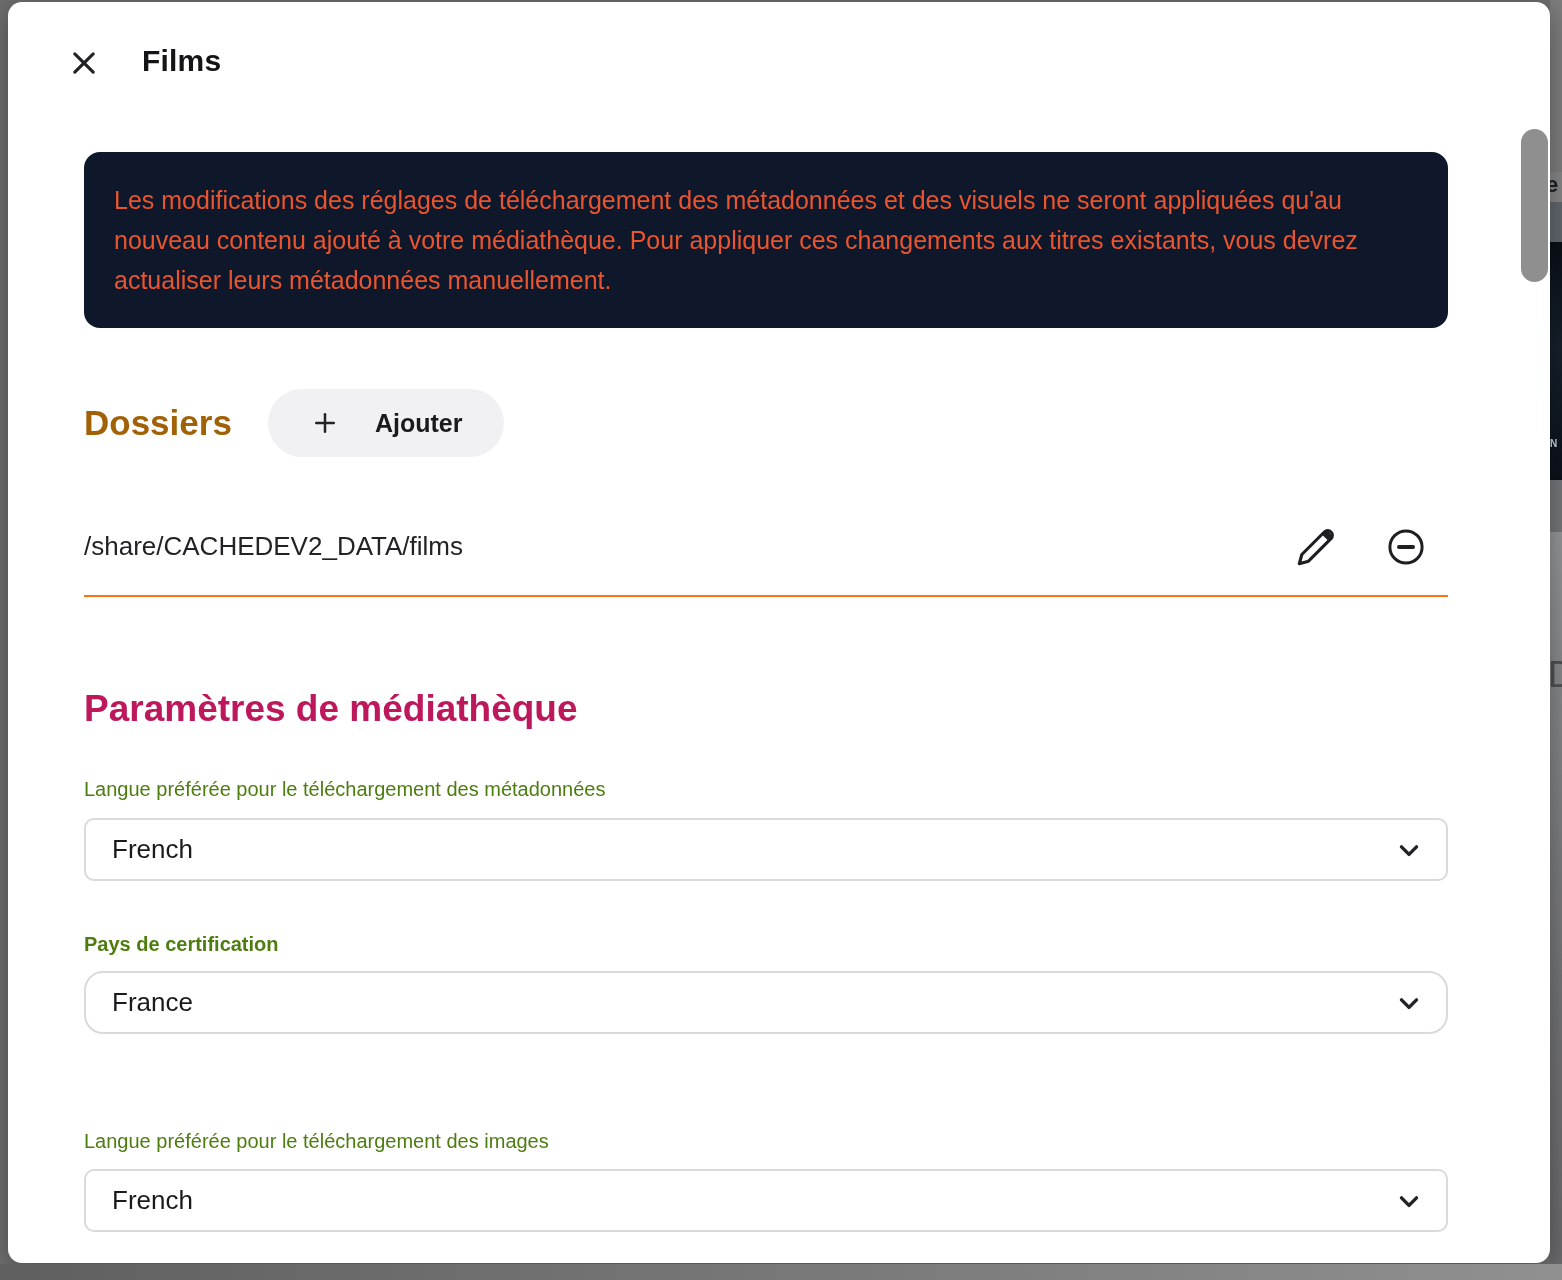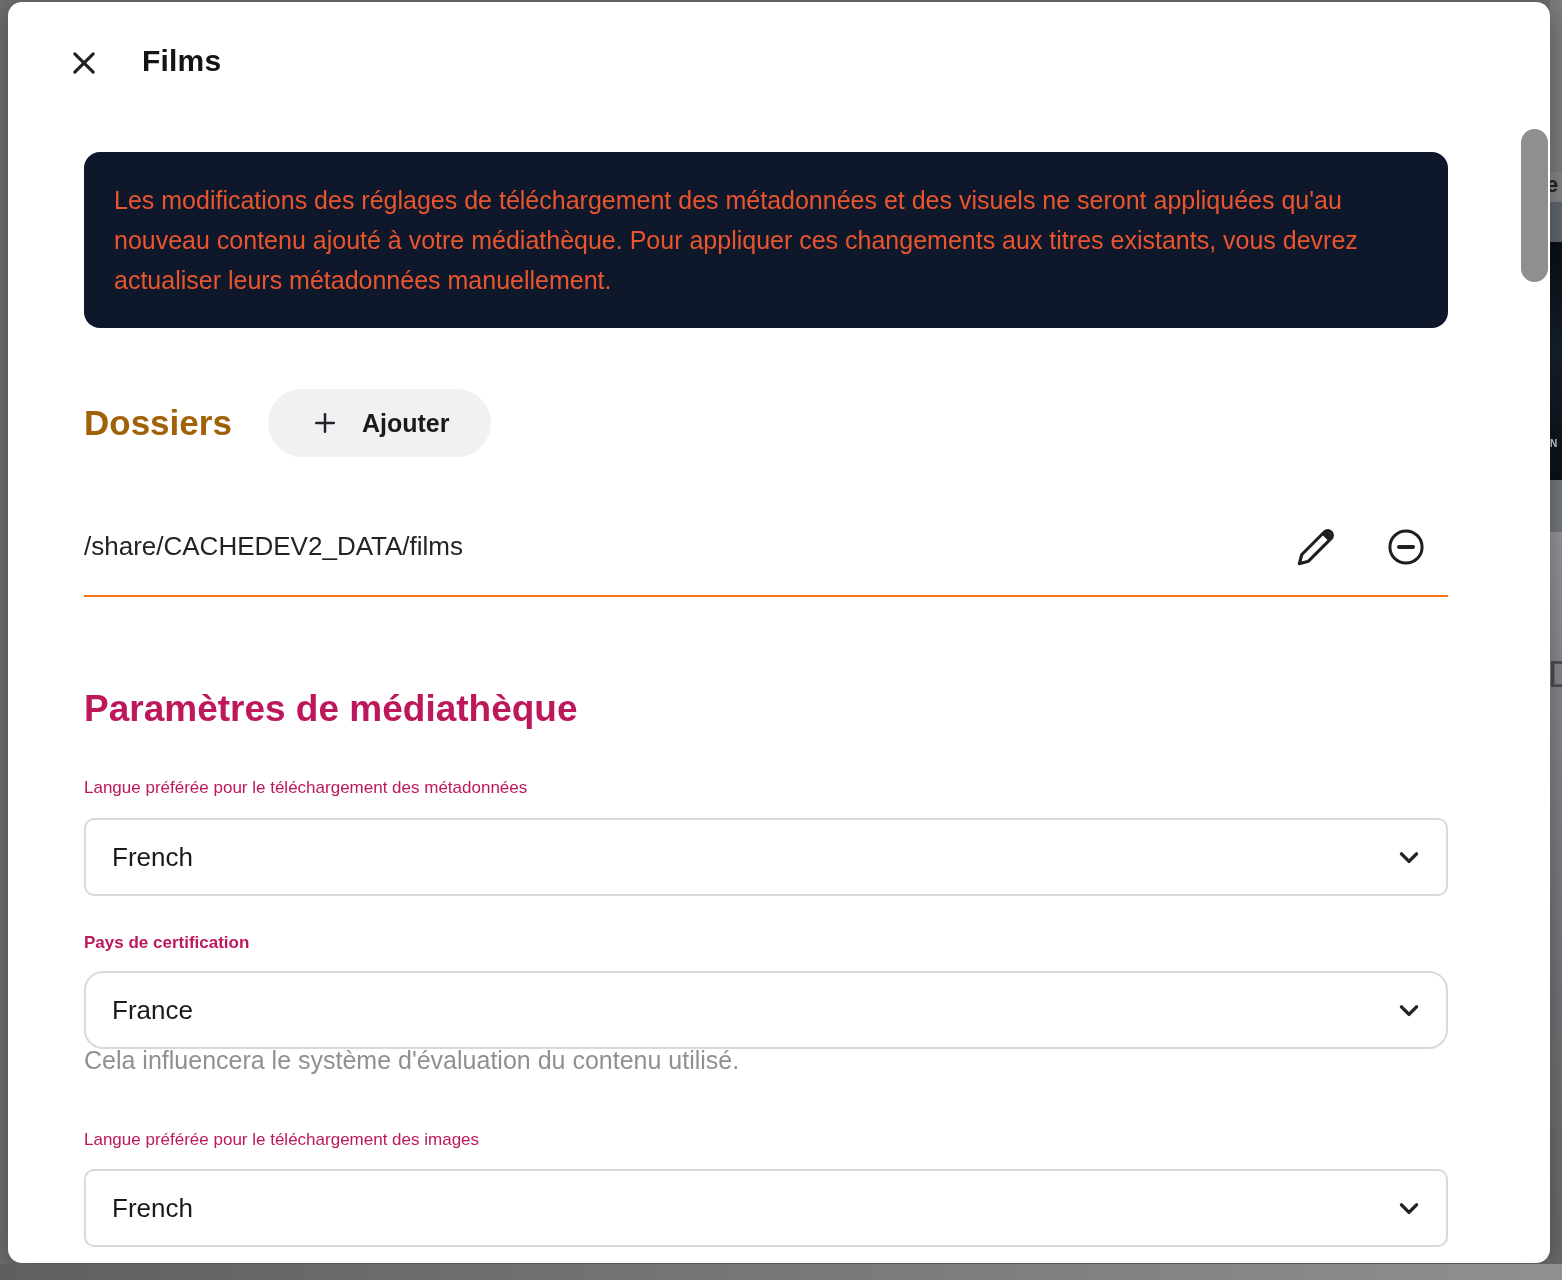--- a/index.html
+++ b/index.html
@@ -43,48 +43,48 @@
   .warning {
     position:absolute; left:76px; top:150px; width:1364px;
     background:#0f172a; border-radius:16px;
     padding:28px 30px; 
     color:#e9552e; font-size:25px; line-height:40px;
   }
 
   .folders-row { position:absolute; left:76px; top:387px; display:flex; align-items:center; gap:36px; }
   .folders-heading { font-size:35px; font-weight:700; color:#a16207; }
   .add-btn {
-    display:flex; align-items:center; gap:22px;
+    display:flex; align-items:center; gap:35px;
     height:68px; padding:0 42px; border:none; cursor:pointer;
     border-radius:34px; background:#f1f1f4;
     font-family:"Liberation Sans", sans-serif;
     font-size:25px; font-weight:600; color:#1a1a1c;
   }
 
   .folder-row {
     position:absolute; left:76px; top:496px; width:1364px; height:99px;
     display:flex; align-items:center; justify-content:space-between;
     border-bottom:2px solid #f97316;
   }
   .folder-path { font-size:26px; color:#232326; }
   .folder-actions { display:flex; align-items:center; gap:46px; padding-right:20px; }
   .icon-btn { background:none; border:none; cursor:pointer; padding:0; width:44px; height:44px; display:flex; align-items:center; justify-content:center; }
 
   .section-heading {
     position:absolute; left:76px; top:686px;
     font-size:37px; font-weight:700; color:#be185d;
   }
 
-  .field-label { position:absolute; left:76px; font-size:17px; color:#be185d; }
+  .field-label { position:absolute; left:76px; font-size:20px; color:#4d7c0f; }
   .lbl-1 { top:776px; }
   .lbl-2 { top:931px;font-weight:bold; }
   .lbl-3 { top:1128px; }
 
   .select {
-    position:absolute; left:76px; width:1364px; height:78px;
+    position:absolute; left:76px; width:1364px; height:63px;
     border:2px solid #d9d9de; border-radius:10px; background:#fff;
     display:flex; align-items:center; padding:0 26px; cursor:pointer;
   }
   .sel-1 { top:816px; }
   .sel-2 { top:969px;border-radius:19px; }
   .sel-3 { top:1167px; }
   .select .value { font-size:26px; color:#1a1a1c; }
   .select .chev { position:absolute; right:22px; top:50%; transform:translateY(-50%); display:flex; }
 
   .help-text { position:absolute; left:76px; top:1044px; font-size:25px; color:#909094; }
@@ -175,21 +175,20 @@
 
   <div class="field-label lbl-2">Pays de certification</div>
   <div class="select sel-2">
     <span class="value">France</span>
     <span class="chev">
       <svg width="30" height="30" viewBox="0 0 24 24" fill="none" stroke="#222326" stroke-width="2.8" stroke-linecap="round" stroke-linejoin="round">
         <polyline points="6,9.5 12,15.5 18,9.5"></polyline>
       </svg>
     </span>
   </div>
-  <div class="help-text">Cela influencera le système d'évaluation du contenu utilisé.</div>
 
   <div class="field-label lbl-3">Langue préférée pour le téléchargement des images</div>
   <div class="select sel-3">
     <span class="value">French</span>
     <span class="chev">
       <svg width="30" height="30" viewBox="0 0 24 24" fill="none" stroke="#222326" stroke-width="2.8" stroke-linecap="round" stroke-linejoin="round">
         <polyline points="6,9.5 12,15.5 18,9.5"></polyline>
       </svg>
     </span>
   </div>

